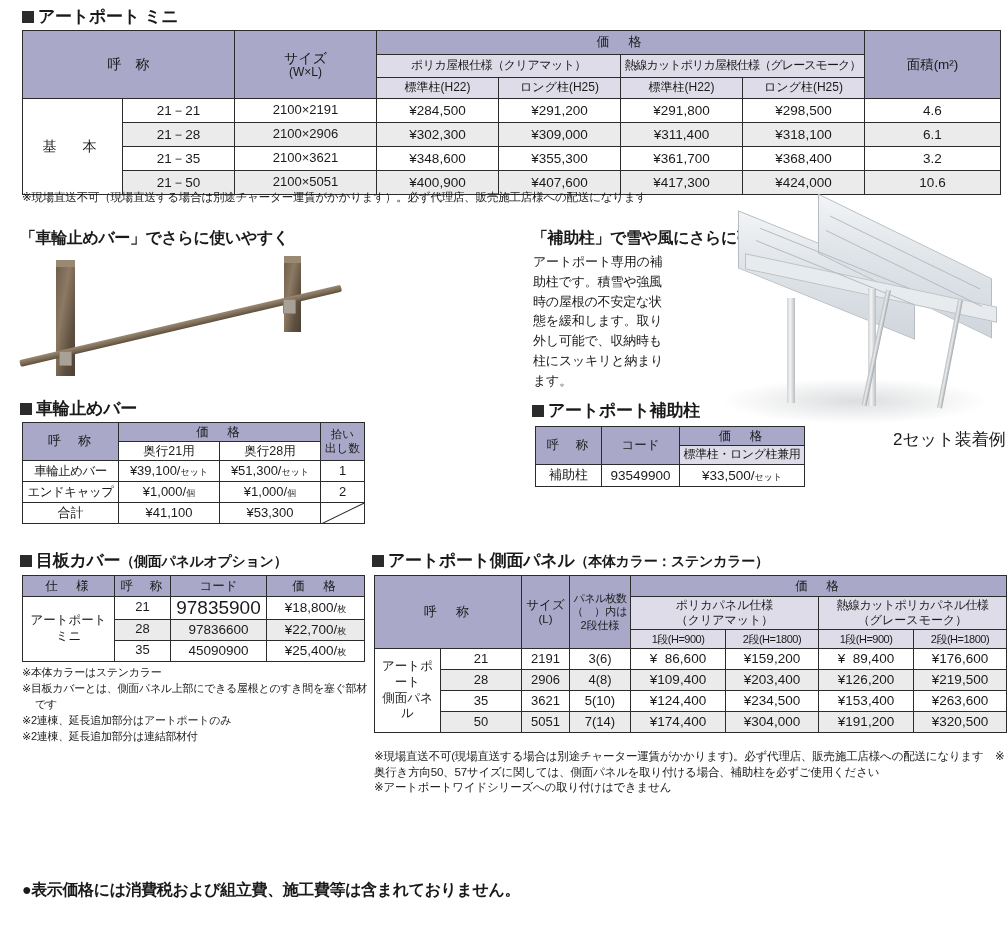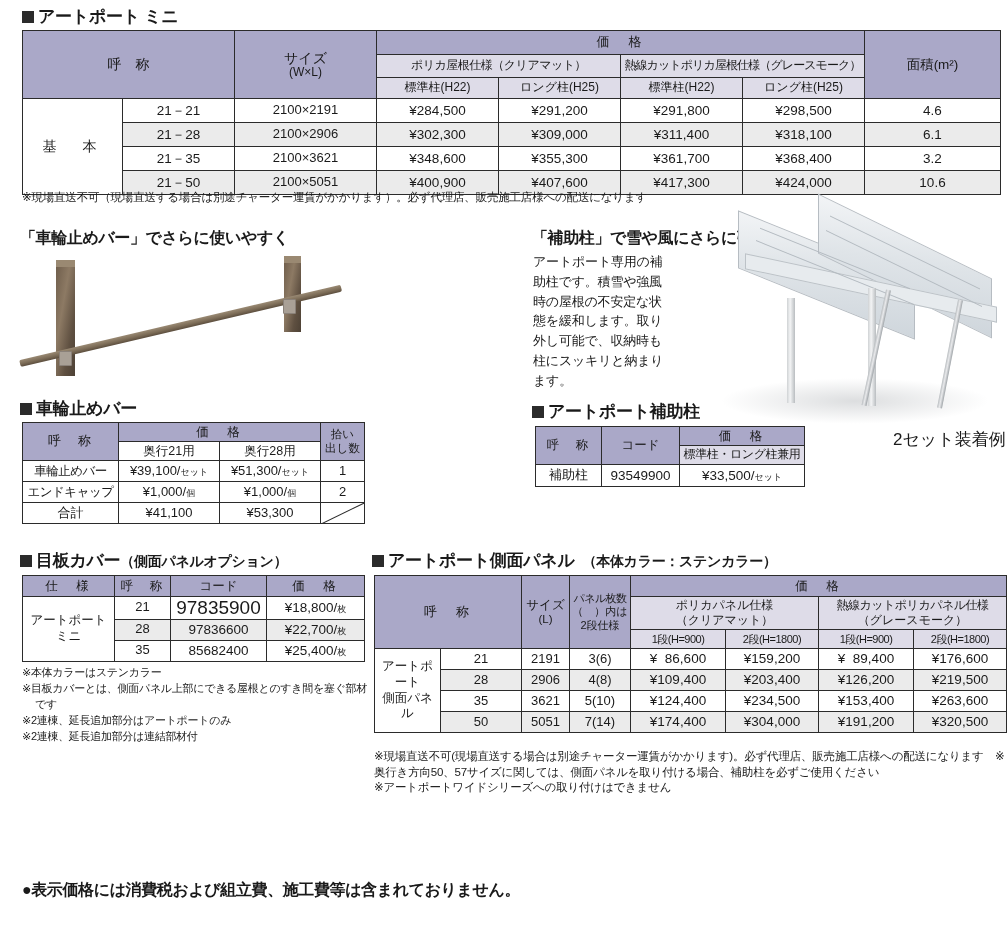--- a/index.html
+++ b/index.html
@@ -61,21 +61,21 @@
   #promo-left-head{position:absolute;left:20px;top:228px;}
   #promo-left-img{position:absolute;left:12px;top:246px;width:360px;height:130px;}
   #promo-right-head{position:absolute;left:532px;top:228px;}
   #promo-right-text{position:absolute;left:533px;top:252px;width:140px;}
   #promo-right-img{position:absolute;left:690px;top:228px;width:318px;height:200px;}
   #promo-right-cap{position:absolute;left:893px;top:428px;font-size:17px;color:#1a1a1a;}
 
   #wheel-head{position:absolute;left:20px;top:400px;}
   #wheel-table{position:absolute;left:22px;top:422px;}
 
-  #hojo-head{position:absolute;left:532px;top:403px;}
+  #hojo-head{position:absolute;left:532px;top:403px;font-family:Liberation Mono, monospace;}
   #hojo-table{position:absolute;left:535px;top:426px;}
   #hojo-note{position:absolute;left:534px;top:489px;}
 
   #meita-head{position:absolute;left:20px;top:552px;}
   #meita-table{position:absolute;left:22px;top:575px;}
   #meita-note{position:absolute;left:22px;top:665px;width:345px;}
 
   #panel-head{position:absolute;left:372px;top:552px;}
   #panel-table{position:absolute;left:374px;top:575px;}
   #panel-note{position:absolute;left:374px;top:749px;width:634px;}
@@ -319,34 +319,34 @@
         <td class="b" style="font-size:19px">97835900</td>
         <td class="b" style="font-size:13.5px"><span>¥18,800/</span><span class="xsmall">枚</span></td>
       </tr>
       <tr class="zebra" style="height:21px">
         <td style="font-size:13px">28</td>
         <td class="b" style="font-size:13.5px">97836600</td>
         <td class="b" style="font-size:13.5px"><span>¥22,700/</span><span class="xsmall">枚</span></td>
       </tr>
       <tr style="height:21px">
         <td style="font-size:13px">35</td>
-        <td class="b" style="font-size:13.5px">85682400</td>
+        <td class="b" style="font-size:13.5px">45090900</td>
         <td class="b" style="font-size:13.5px"><span>¥25,400/</span><span class="xsmall">枚</span></td>
       </tr>
     </tbody>
   </table>
   <div id="meita-note" class="note-sm">
     <div>※本体カラーはステンカラー</div>
     <div style="text-indent:0;padding-left:13px;text-indent:-13px;">※目板カバーとは、側面パネル上部にできる屋根とのすき間を塞ぐ部材です</div>
     <div>※2連棟、延長追加部分はアートポートのみ</div>
     <div>※2連棟、延長追加部分は連結部材付</div>
   </div>
 
   <div id="panel-head" class="sec-head">
-    <span class="sq"></span><span>アートポート側面パネル</span><span class="sub" style="margin-left:8px">（本体カラー：ステンカラー）</span>
+    <span class="sq"></span><span>アートポート側面パネル</span><span class="sub" style="margin-left:0">（本体カラー：ステンカラー）</span>
   </div>
   <table class="tbl" id="panel-table">
     <colgroup>
       <col style="width:66px">
         <col style="width:81px">
         <col style="width:48px">
         <col style="width:61px">
       <col style="width:95px">
         <col style="width:93px">
         <col style="width:95px">

